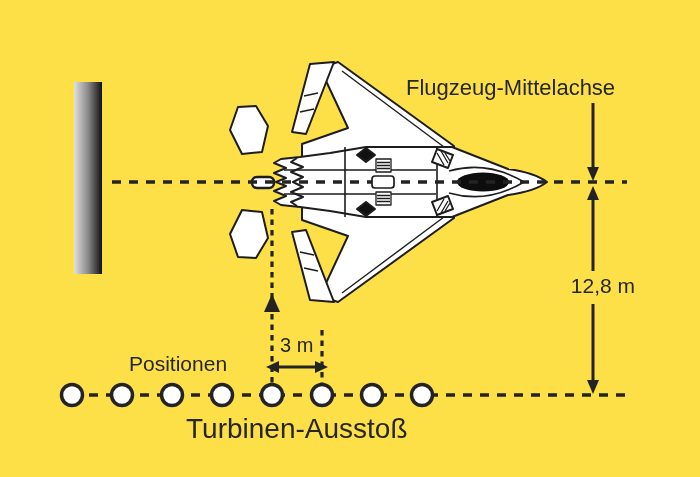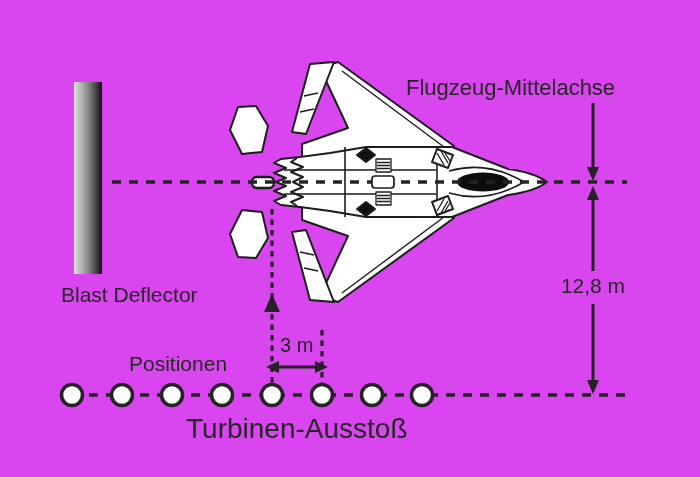--- a/index.html
+++ b/index.html
@@ -1,34 +1,34 @@
 <!DOCTYPE html>
 <html><head>
 <meta charset="utf-8">
 <style>
   html, body { margin: 0; padding: 0; background: #ffffff; }
   .canvas {
     position: relative;
     width: 700px;
     height: 477px;
-    background: #d946ef;
+    background: #fde047;
     overflow: hidden;
     font-family: "Liberation Sans", "DejaVu Sans", sans-serif;
     color: #262626;
   }
   svg.diagram { position: absolute; left: 0; top: 0; }
   .lbl {
     position: absolute;
     color: #262626;
     white-space: nowrap;
     line-height: 1.18;
     user-select: none;
   }
   .lbl-centerline { left: 406px; top: 75px;  font-size: 22px; }
-  .lbl-dim        { left: 551px; top: 274px; width: 84px; text-align: center; font-size: 21px; }
+  .lbl-dim        { left: 551px; top: 274px; width: 84px; text-align: right; font-size: 21px; }
   .lbl-blast      { left: 61px;  top: 283px; font-size: 21px; }
   .lbl-positionen { left: 129px; top: 352px; font-size: 21px; }
   .lbl-3m         { left: 280px; top: 334px; font-size: 20px; }
   .lbl-turbinen   { left: 186px; top: 412px; font-size: 28px; }
 </style>
 </head>
 <body>
 
 <div class="canvas">
 
@@ -129,21 +129,20 @@
       <polygon points="266,367 279,361 279,373" stroke="none"></polygon>
       <polygon points="328,367 315,361 315,373" stroke="none"></polygon>
     </g>
   </svg>
 
   <div class="lbl lbl-centerline">Flugzeug-Mittelachse</div>
 
   <div class="lbl lbl-dim">12,8 m</div>
 
   <div class="lbl lbl-blast">
-    <div>Blast Deflector</div>
   </div>
 
   <div class="lbl lbl-positionen">Positionen</div>
 
   <div class="lbl lbl-3m">3 m</div>
 
   <div class="lbl lbl-turbinen">Turbinen-Ausstoß</div>
 </div>
 
 </body></html>

